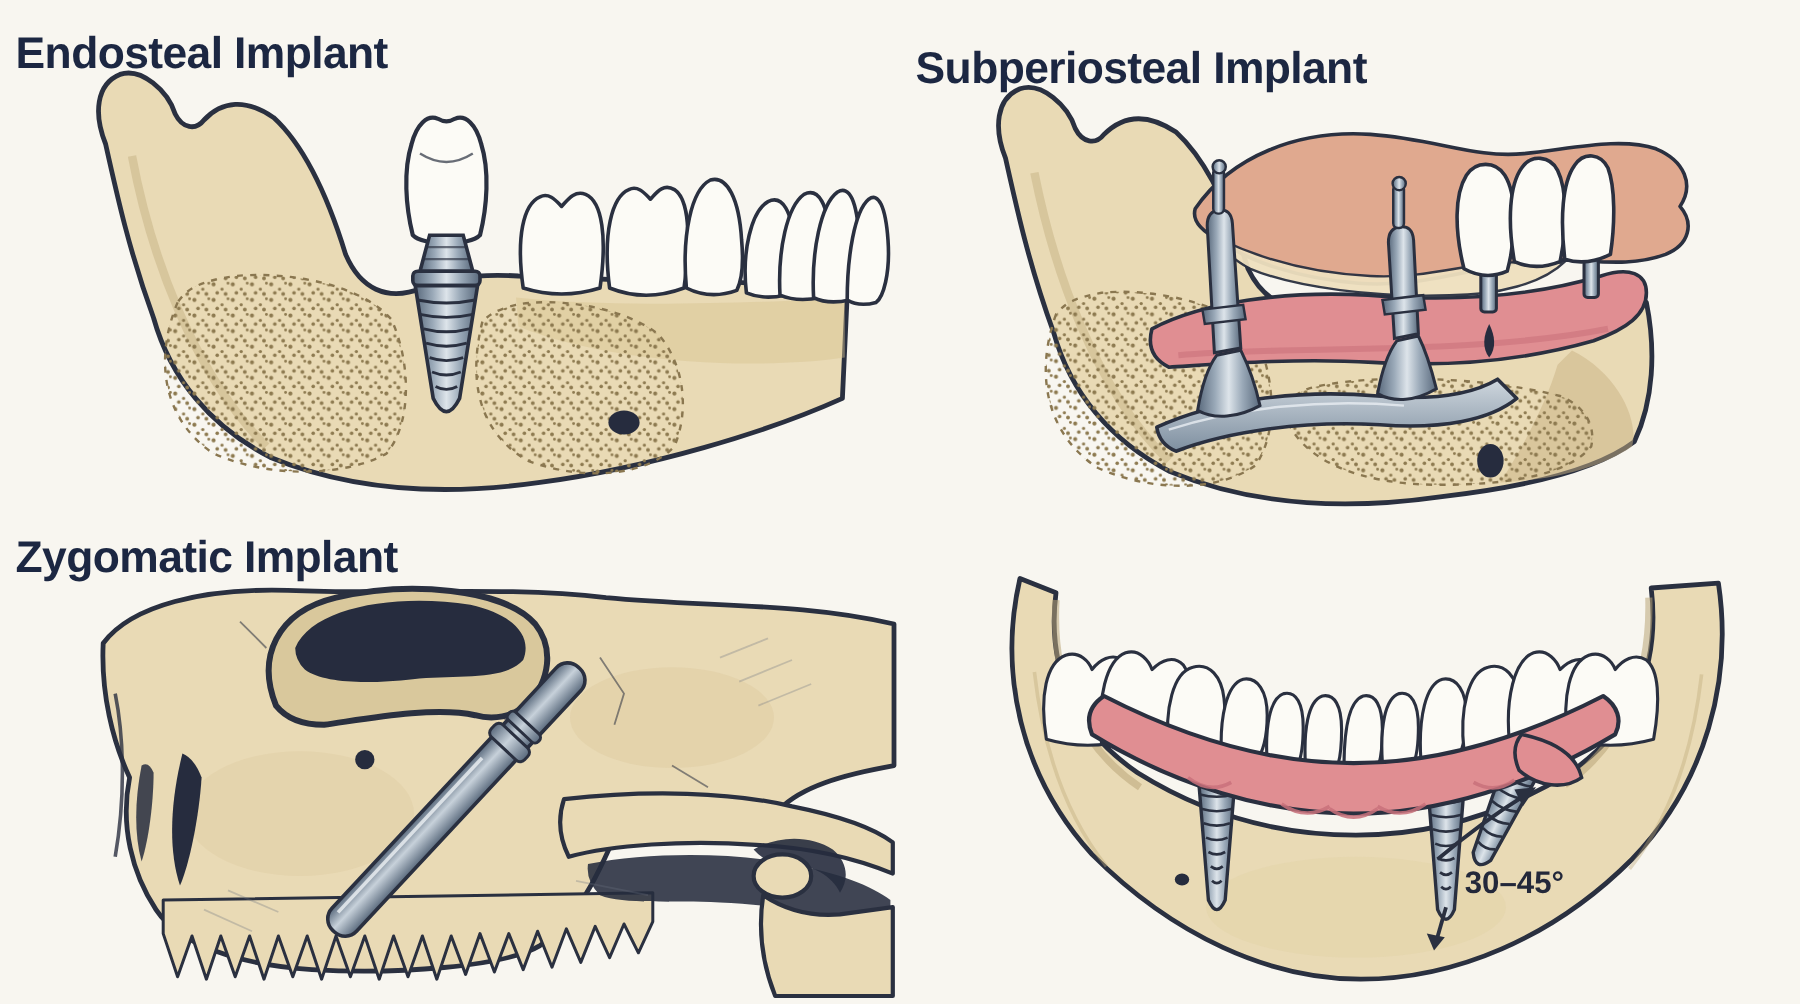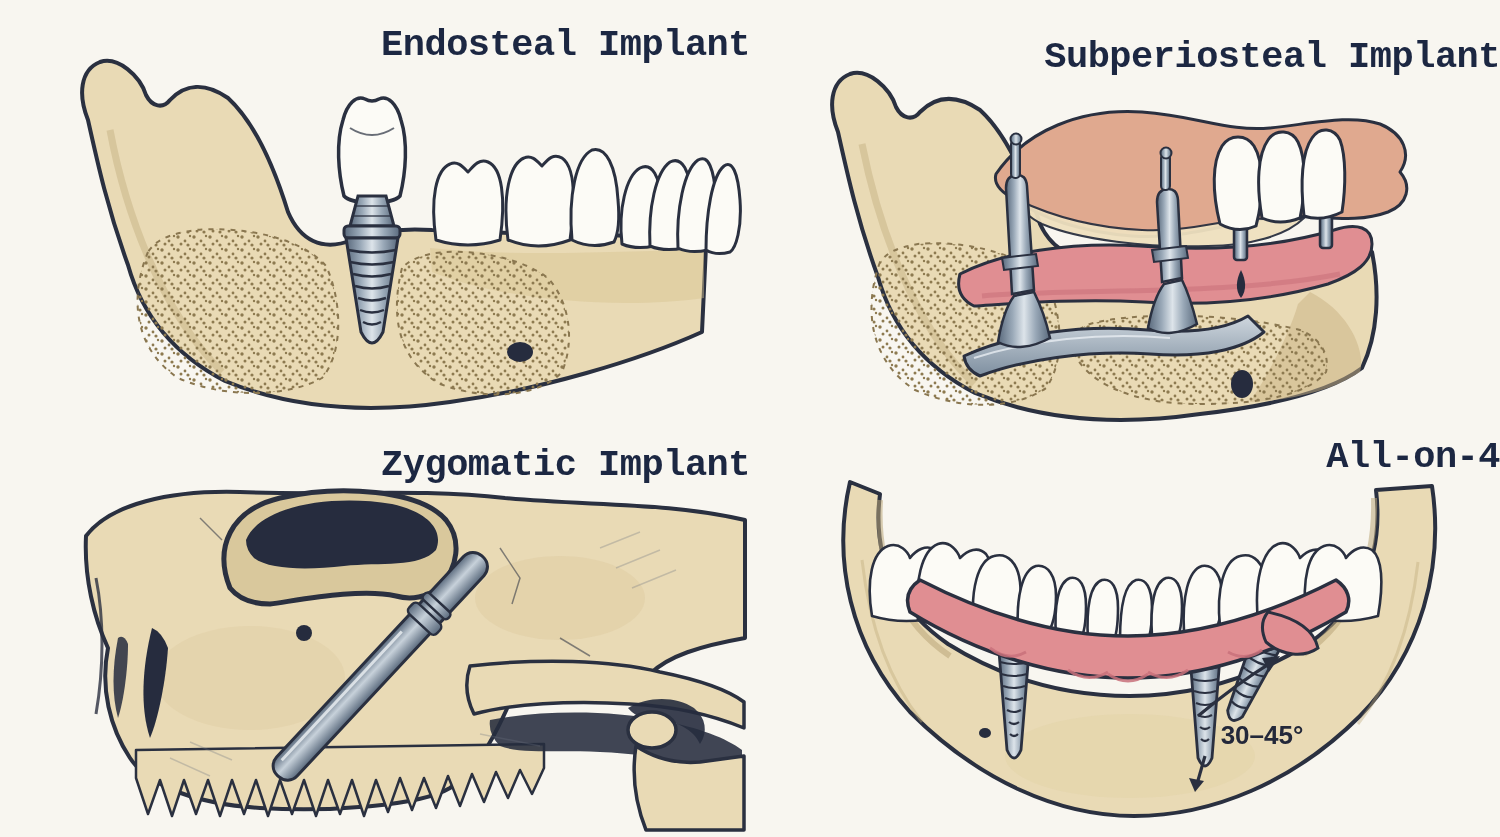--- a/index.html
+++ b/index.html
@@ -1,20 +1,20 @@
 <!DOCTYPE html>
 <html style="--page-bg: #f8f6f0; --title: #1c2742; --ink: #2a3040; --bone: #e9dab5; --bone-shade: #d8c391; --stipple: #8d7a50; --tooth: #fcfbf6; --gum: #e08e92; --gum-dark: #c9717b; --flesh: #e0a98f; --cream: #efe0bf; --metal-light: #dde4ea; --metal-mid: #9aa9b8; --metal-dark: #59697c; --cavity: #262c3e;"><head>
 <meta charset="utf-8">
 <style>
   html,body{margin:0;padding:0;}
   body{background:var(--page-bg,#f8f6f0);font-family:"Liberation Sans",sans-serif;}
   #stage{position:relative;width:1500px;height:837px;background:var(--page-bg,#f8f6f0);overflow:hidden;}
   .panel{position:absolute;}
-  .panel .title{position:absolute;left:0;right:0;text-align:right;
-    font-family:Liberation Mono, monospace;font-weight:bold;font-size:37px;
+  .panel .title{position:absolute;left:0;right:0;text-align:left;
+    font-family:Liberation Sans, sans-serif;font-weight:bold;font-size:37px;
     letter-spacing:-0.5px;color:var(--title,#1c2742);margin-left:13px;}
   .panel svg{position:absolute;left:0;top:0;}
   #p1{left:0;top:0;width:750px;height:420px;}
   #p2{left:750px;top:12px;width:750px;height:420px;}
   #p3{left:0;top:428px;width:750px;height:417px;}
   #p4{left:750px;top:420px;width:750px;height:417px;}
   #p1 .title,#p2 .title{top:24px;}
   #p3 .title,#p4 .title{top:16px;}
   .outline{stroke:var(--ink,#2a3040);}
   text.angle{font-family:"Liberation Sans",sans-serif;font-weight:bold;}
@@ -376,16 +376,15 @@
       </g>
 
       <g>
         <path d="M 448,296 Q 486,264 522,242" fill="none" stroke="#2a3040" stroke-width="3.2"></path>
         <polygon points="530,236 512,238 519,252" fill="#2a3040"></polygon>
         <path d="M 455,336 Q 451,350 447,364" fill="none" stroke="#2a3040" stroke-width="3.2"></path>
         <polygon points="445,372 439,358 454,361" fill="#2a3040"></polygon>
         <text class="angle" x="512" y="324" text-anchor="middle" font-size="26" fill="#23283a">30–45°</text>
       </g>
     </svg>
-    <div class="title">All-on-4</div>
   </div>
 
 </div>
 
 </body></html>

